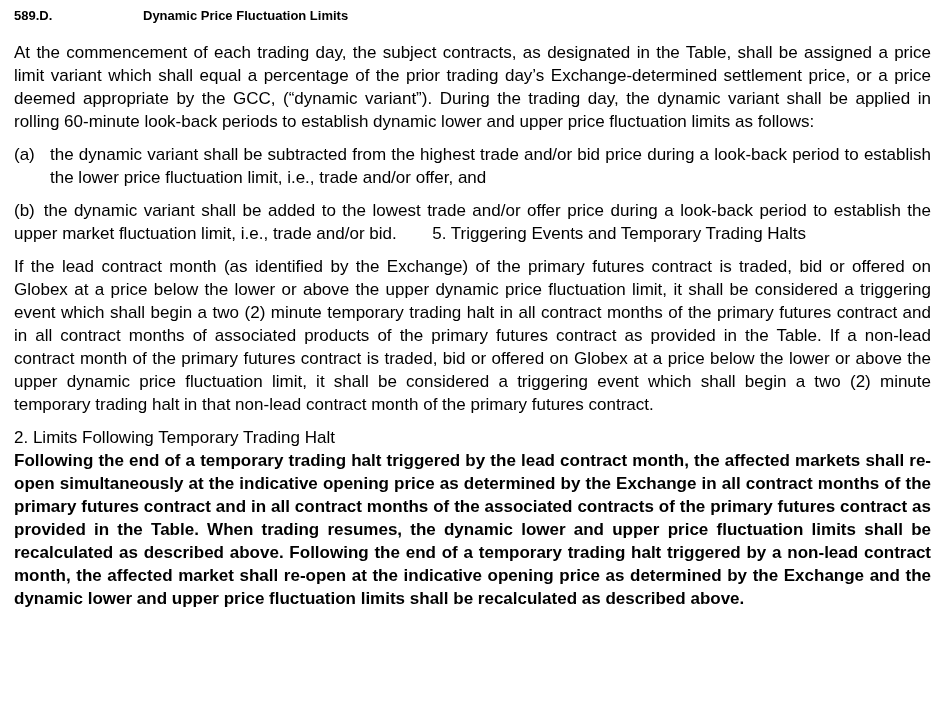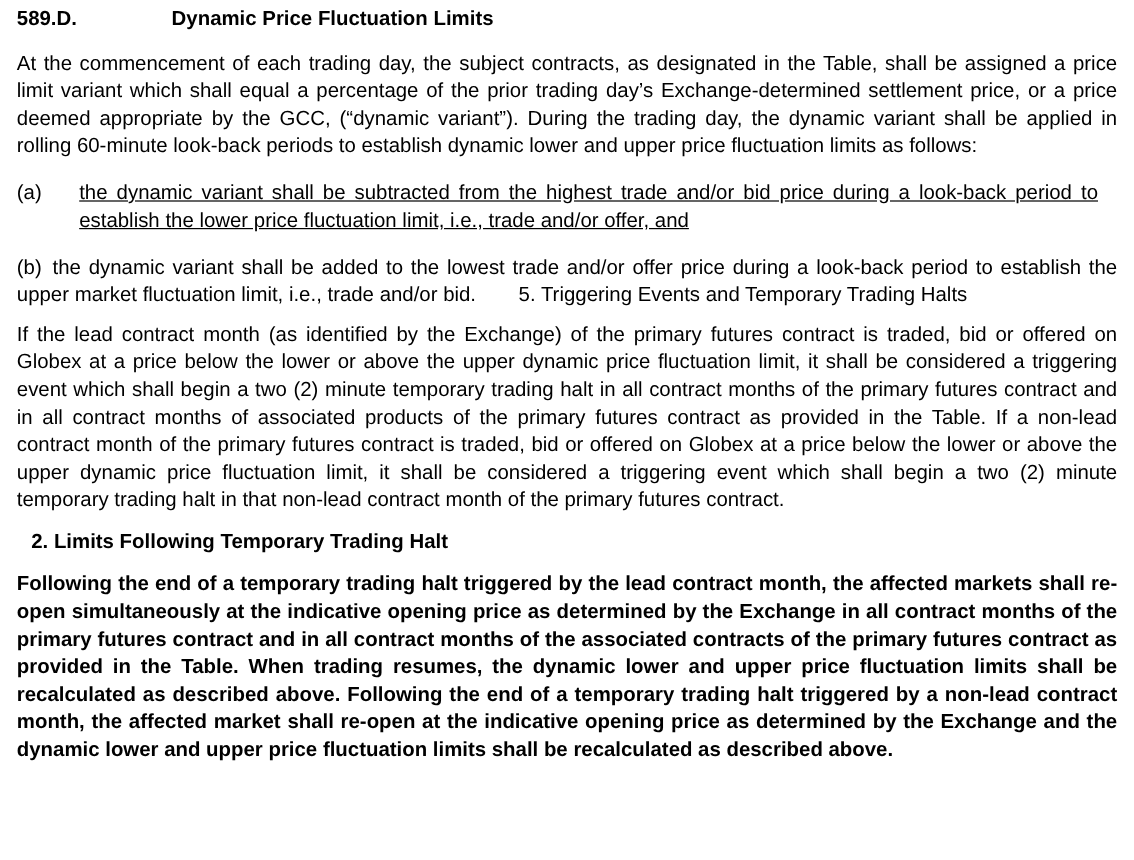--- a/index.html
+++ b/index.html
@@ -10,21 +10,21 @@
   .page {
     width: 917px;
     padding: 4px 14px 8px 14px;
     font-family: "Liberation Sans", "DejaVu Sans", sans-serif;
     font-size: 17px;
     line-height: 23px;
     color: #000000;
     background: #ffffff;
   }
   .rule-heading {
-    font-size: 17px;
+    font-size: 13px;
     font-weight: bold;
     line-height: 23px;
     margin: 0 0 14px 0;
   }
   .rule-num {
     display: inline-block;
     width: 129px;
   }
   .para {
     margin: 0 0 10px 0;
@@ -34,34 +34,32 @@
     position: relative;
     padding-left: 36px;
     margin: 0 0 10px 0;
   }
   .item-label {
     position: absolute;
     left: 0;
     top: 0;
   }
   .item-text {
-    margin: 16px;
-    text-decoration: underline;
+    margin: 0;
   }
   .item-label-inline {
     margin-right: 9px;
   }
   .inline-gap {
     display: inline-block;
     width: 26px;
   }
   .sec-heading {
-    margin: 12px;
+    margin: 0;
     text-align: left;
-    font-weight: bold;
   }
   .last {
     margin-bottom: 0;
     font-weight: bold;
   }
 </style>
 </head>
 <body>
 
 <div class="page">

